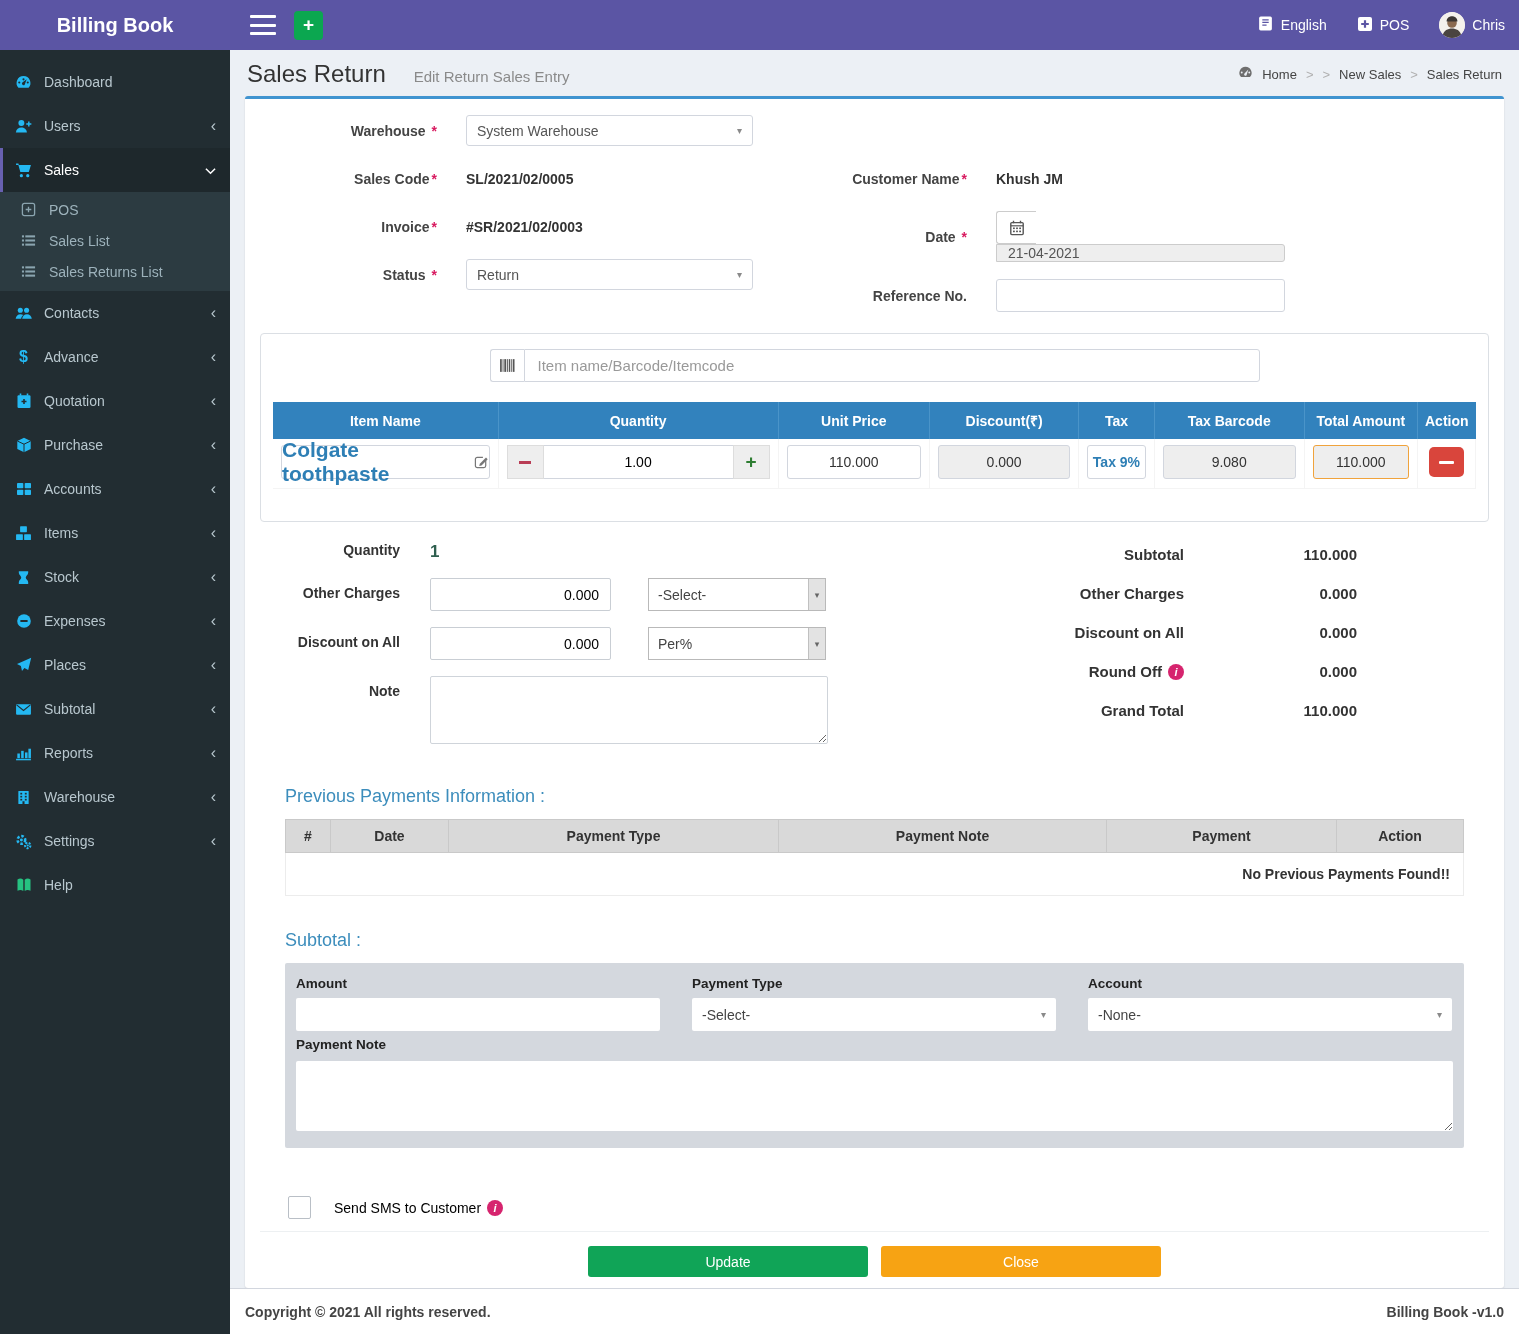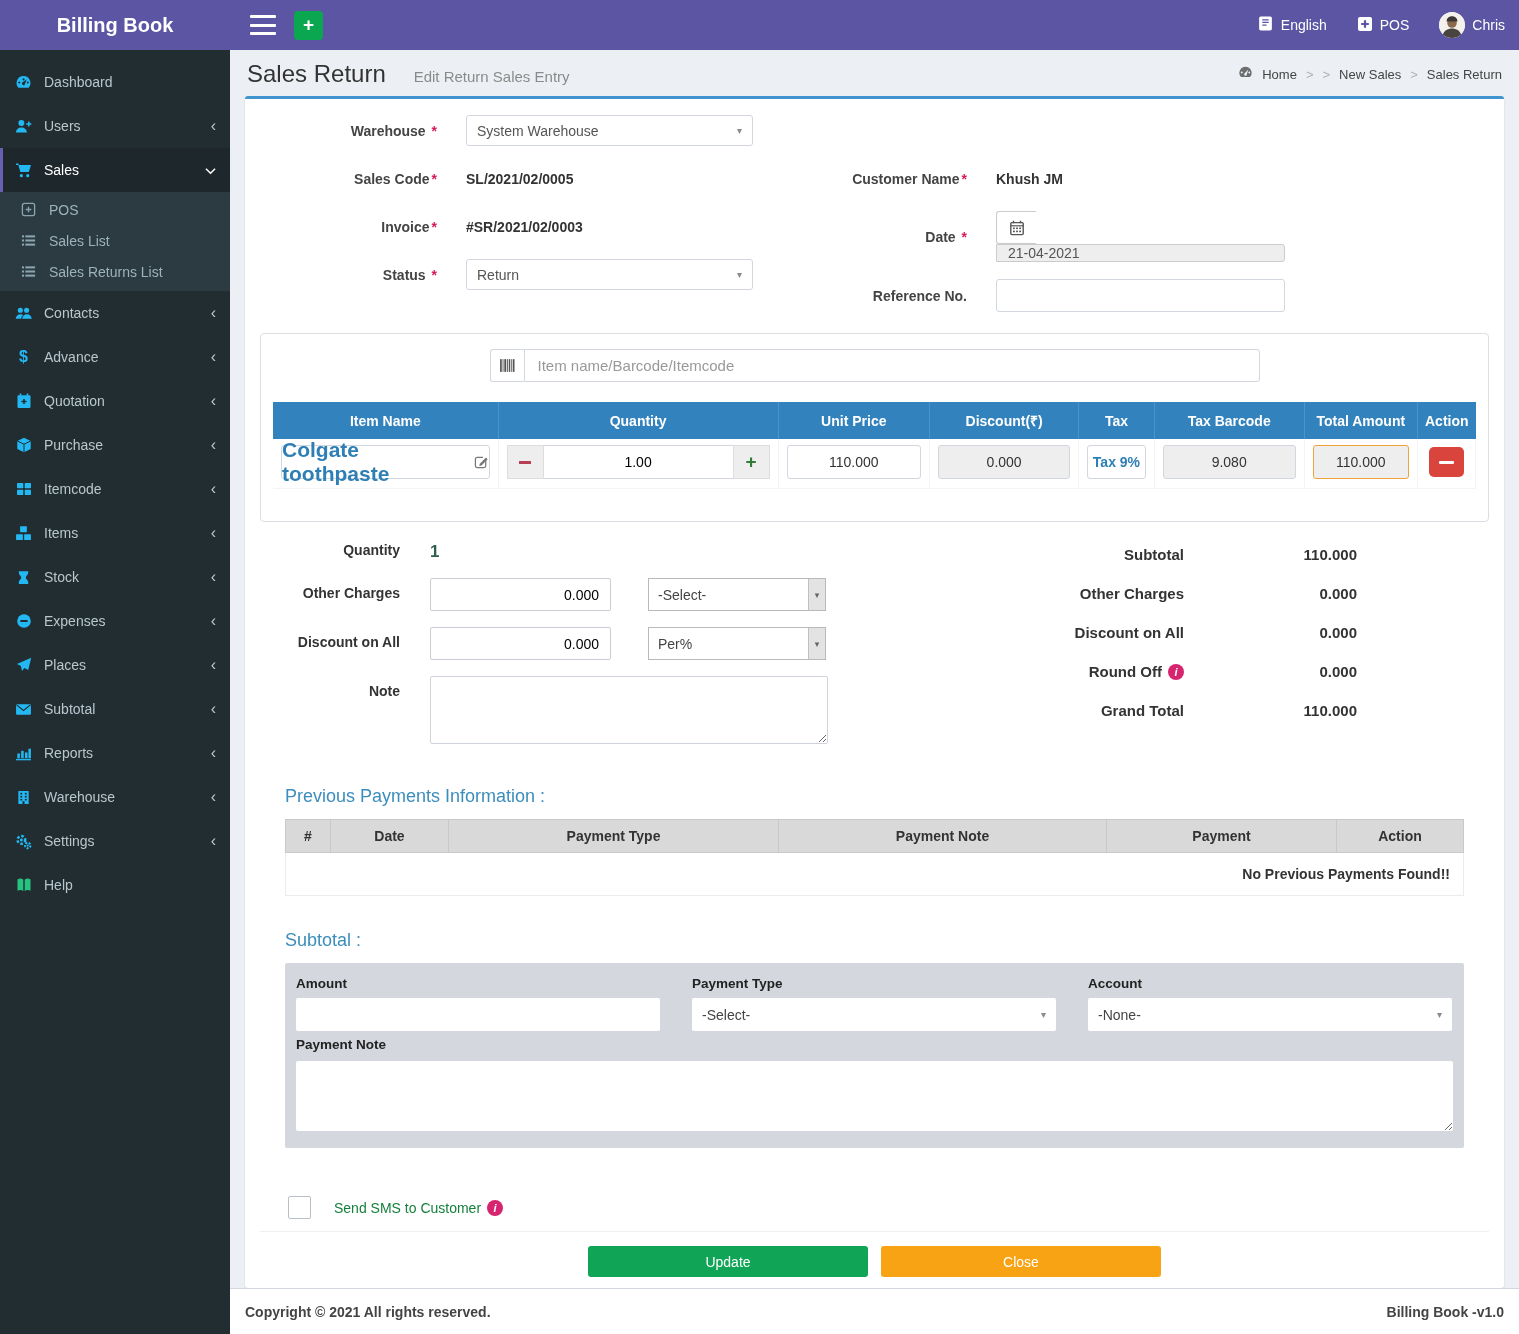--- a/index.html
+++ b/index.html
@@ -114,21 +114,21 @@
   .gp-row { display:flex; gap:32px; }
   .gp-col { width:364px; }
   .gp-label { font-weight:bold; font-size:13.5px; color:#222; margin-bottom:7px; }
   .gp-input { width:100%; height:33px; border:none; border-radius:2px; padding:0 10px; font-size:14px; font-family:"Liberation Sans",sans-serif; }
   .gp-select { height:33px; background:#fff; border-radius:2px; display:flex; align-items:center; justify-content:space-between; padding:0 10px; color:#444; cursor:pointer; }
   .gp-ta { width:100%; height:70px; border:none; border-radius:2px; margin-top:2px; padding:6px 10px; font-family:"Liberation Sans",sans-serif; font-size:14px; }
 
   
   .sms-row { display:flex; align-items:center; margin:48px 0 0 28px; }
   .checkbox { width:23px; height:23px; background:#fff; border:1px solid #b9bfc6; border-radius:2px; cursor:pointer; }
-  .sms-label { margin-left:23px; color:#15803d; font-size:14px; }
+  .sms-label { margin-left:23px; color:#000000; font-size:14px; }
   .divider { border-top:1px solid #edf0f2; margin-top:12px; }
   .actions { display:flex; justify-content:center; gap:13px; padding:14px 0 11px; }
   .btn { width:280px; height:31px; border:none; border-radius:3px; color:#fff; font-size:14px; font-family:"Liberation Sans",sans-serif; cursor:pointer; }
   .btn-update { background:#10a457; }
   .btn-close { background:#f7a313; }
 
   
   .footer { height:51px; background:#fff; border-top:1px solid #d2d6de; display:flex; align-items:center; justify-content:space-between; padding:0 15px; font-weight:bold; color:#444; }
 </style>
 </head>
@@ -284,21 +284,21 @@
       </div>
       <div class="mi">
         <span class="ic">
             <svg width="16" height="16" viewBox="0 0 16 16" fill="currentColor">
               <rect x="1" y="2" width="6.3" height="5.3" rx=".8"></rect>
               <rect x="8.7" y="2" width="6.3" height="5.3" rx=".8"></rect>
               <rect x="1" y="8.7" width="6.3" height="5.3" rx=".8"></rect>
               <rect x="8.7" y="8.7" width="6.3" height="5.3" rx=".8"></rect>
             </svg>
           </span>
-        <span class="lbl">Itemcode</span>
+        <span class="lbl">Accounts</span>
         <span class="chev">‹</span>
       </div>
       <div class="mi">
         <span class="ic">
             <svg width="17" height="17" viewBox="0 0 16 16" fill="currentColor">
               <rect x="4.8" y="1.2" width="6.4" height="5.6" rx=".6"></rect>
               <rect x="1" y="8.6" width="6.4" height="5.6" rx=".6"></rect>
               <rect x="8.6" y="8.6" width="6.4" height="5.6" rx=".6"></rect>
             </svg>
           </span>

